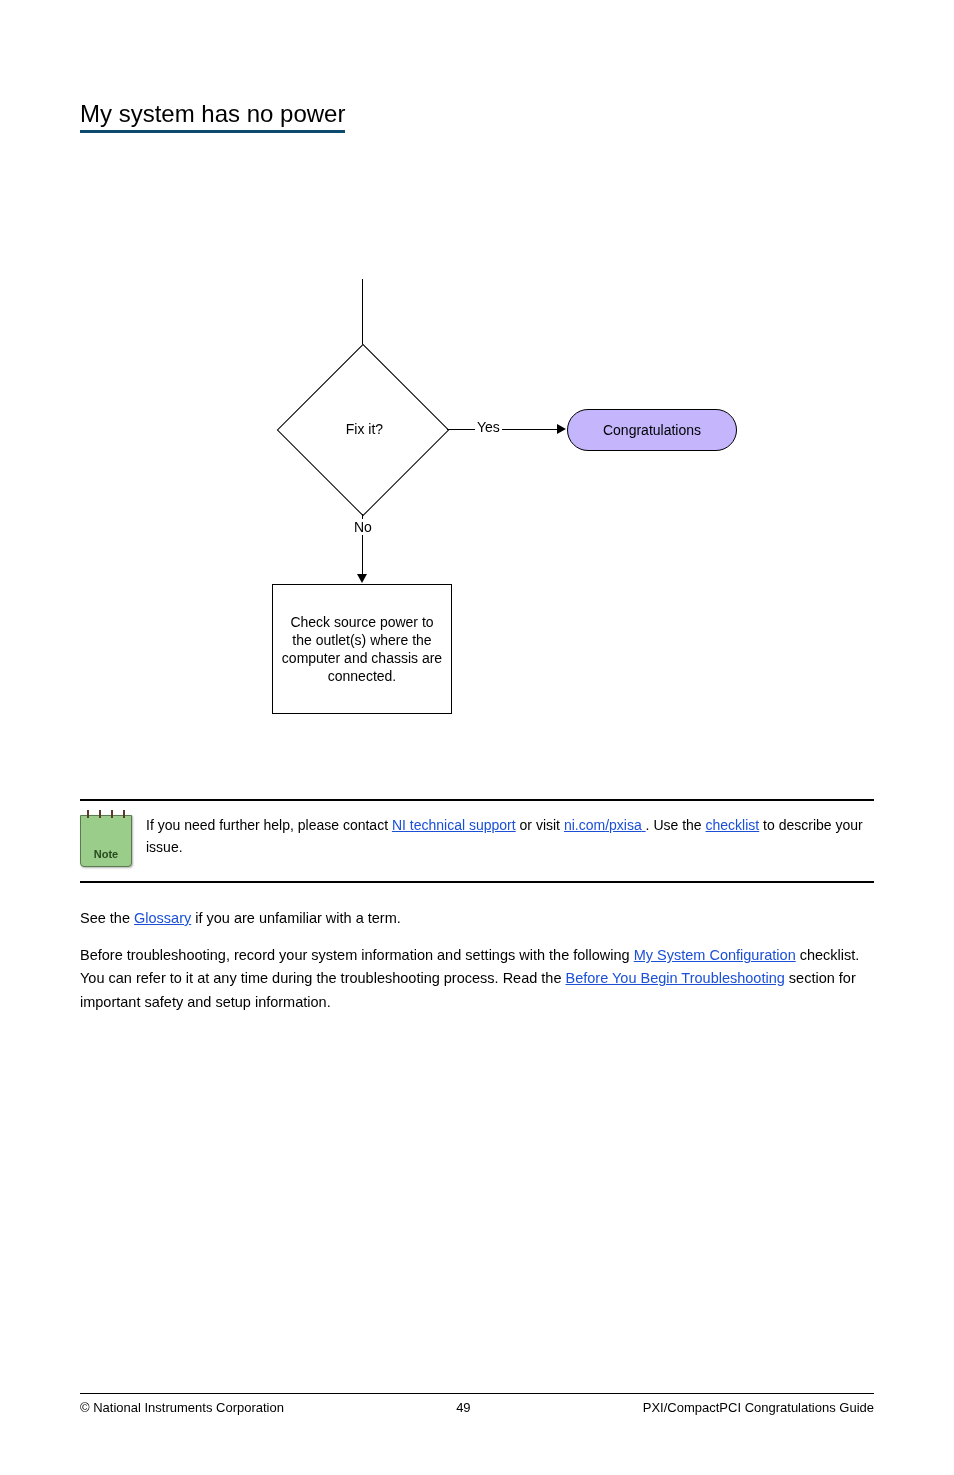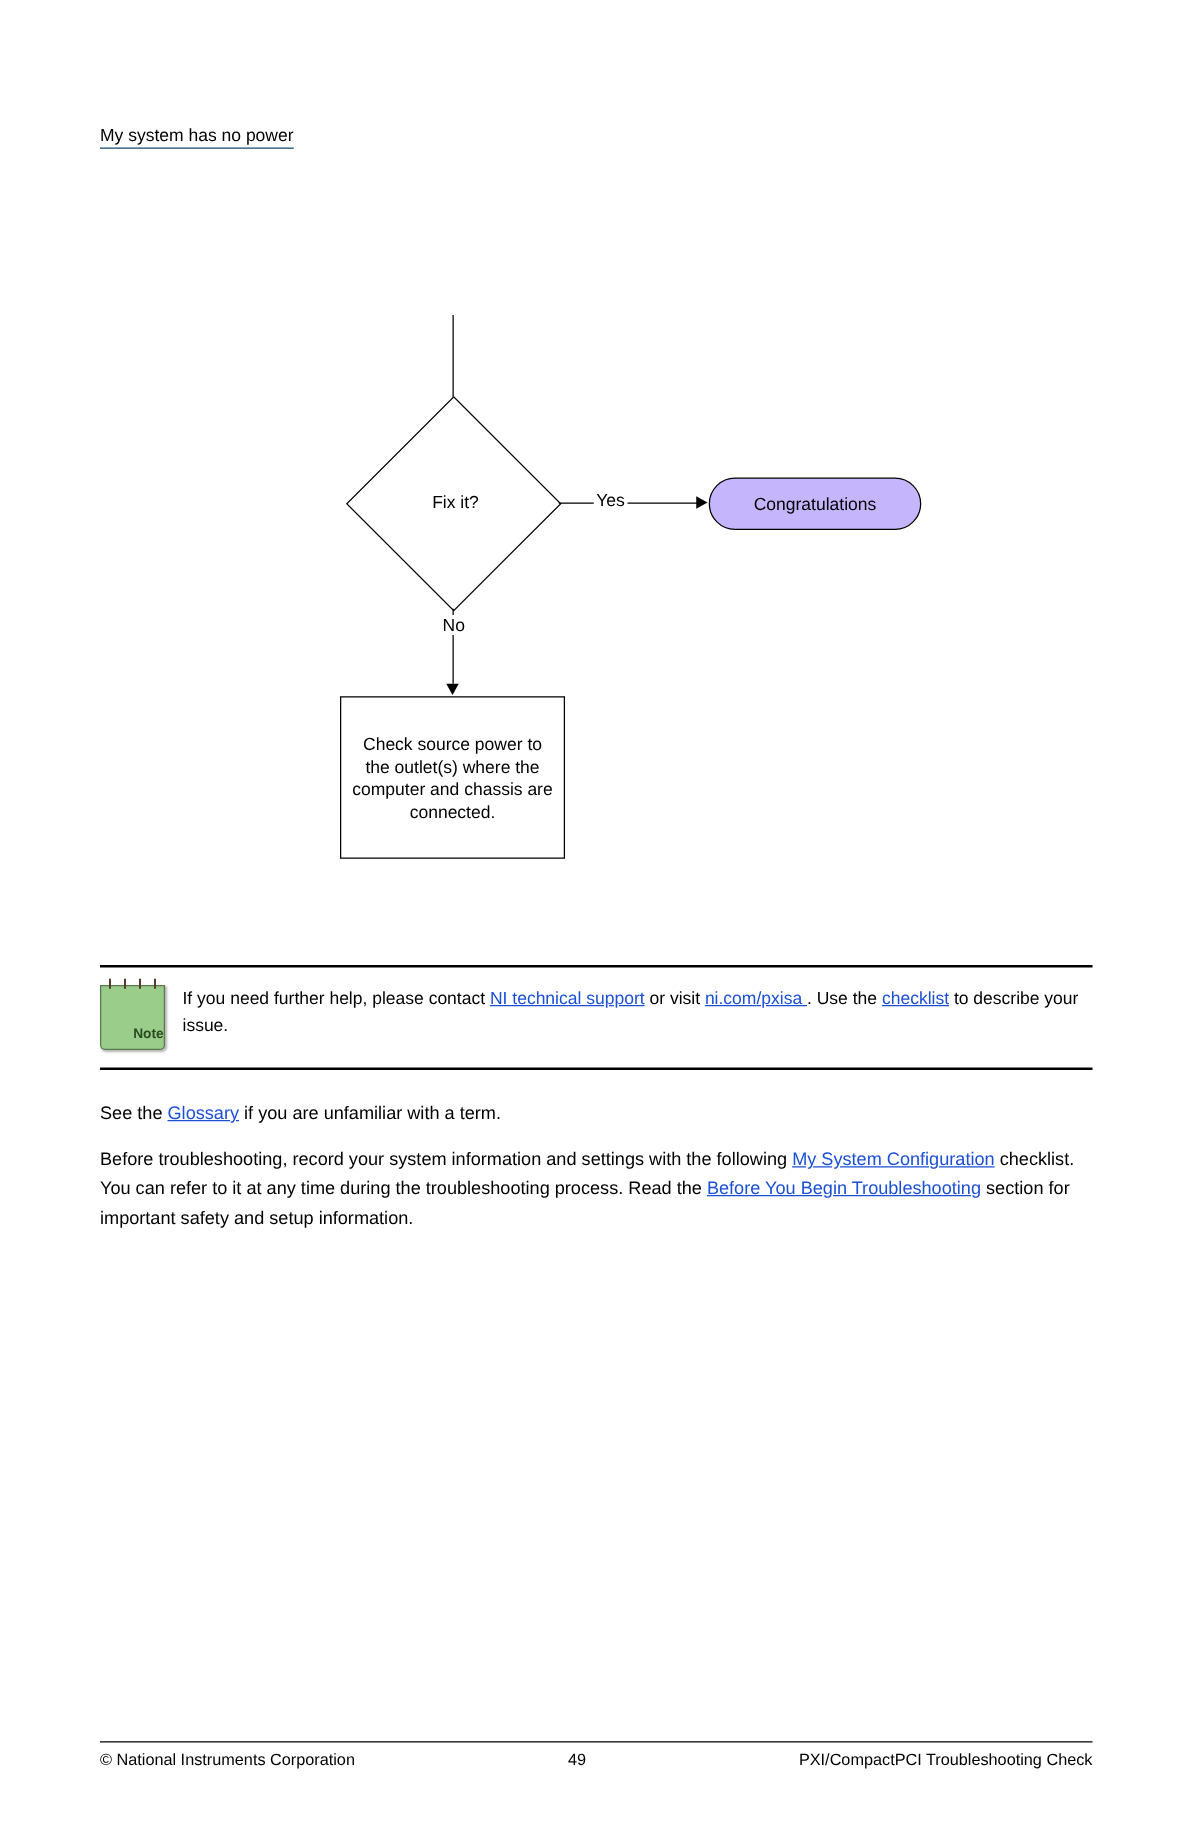--- a/index.html
+++ b/index.html
@@ -11,25 +11,25 @@
     width: 954px;
   }
   .page {
     box-sizing: border-box;
     width: 954px;
     min-height: 1475px;
     padding: 100px 80px 60px 80px;
     position: relative;
   }
   .section-title {
-    font-size: 14px;
-    border-bottom: 1px solid #0c4a6e;
+    font-size: 24px;
+    border-bottom: 3px solid #0c4a6e;
     display: inline-block;
     padding-bottom: 2px;
-    margin-bottom: 3px;
+    margin-bottom: 16px;
   }
   .section-sub {
     font-size: 15px;
     margin-top: 8px;
     margin-bottom: 8px;
   }
   .flowchart-wrap {
     display: flex;
     justify-content: center;
     margin: 10px 0 20px 0;
@@ -143,21 +143,21 @@
     background: repeating-linear-gradient(
       to right,
       #5a3a2a 0 2px,
       transparent 2px 12px
     );
   }
   .note-icon .pad .label {
     position: absolute;
     bottom: 6px;
     width: 100%;
-    text-align: right;
+    text-align: center;
     font-size: 11px;
     font-weight: bold;
     color: #2a4a20;
   }
   .note-text {
     font-size: 14px;
     line-height: 1.55;
     flex: 1;
   }
   .note-text a, .body-text a {
@@ -245,16 +245,16 @@
       <a href="#">My System Configuration</a>
       <span> checklist. You can refer to it at any time during the troubleshooting process. Read the </span>
       <a href="#">Before You Begin Troubleshooting</a>
       <span> section for important safety and setup information.</span>
     </p>
   </div>
 
   <div class="footer">
     <span>© National Instruments Corporation</span>
     <span>49</span>
-    <span>PXI/CompactPCI Troubleshooting Check</span>
+    <span>PXI/CompactPCI Congratulations Guide</span>
   </div>
 
 </div>
 
 </body></html>

